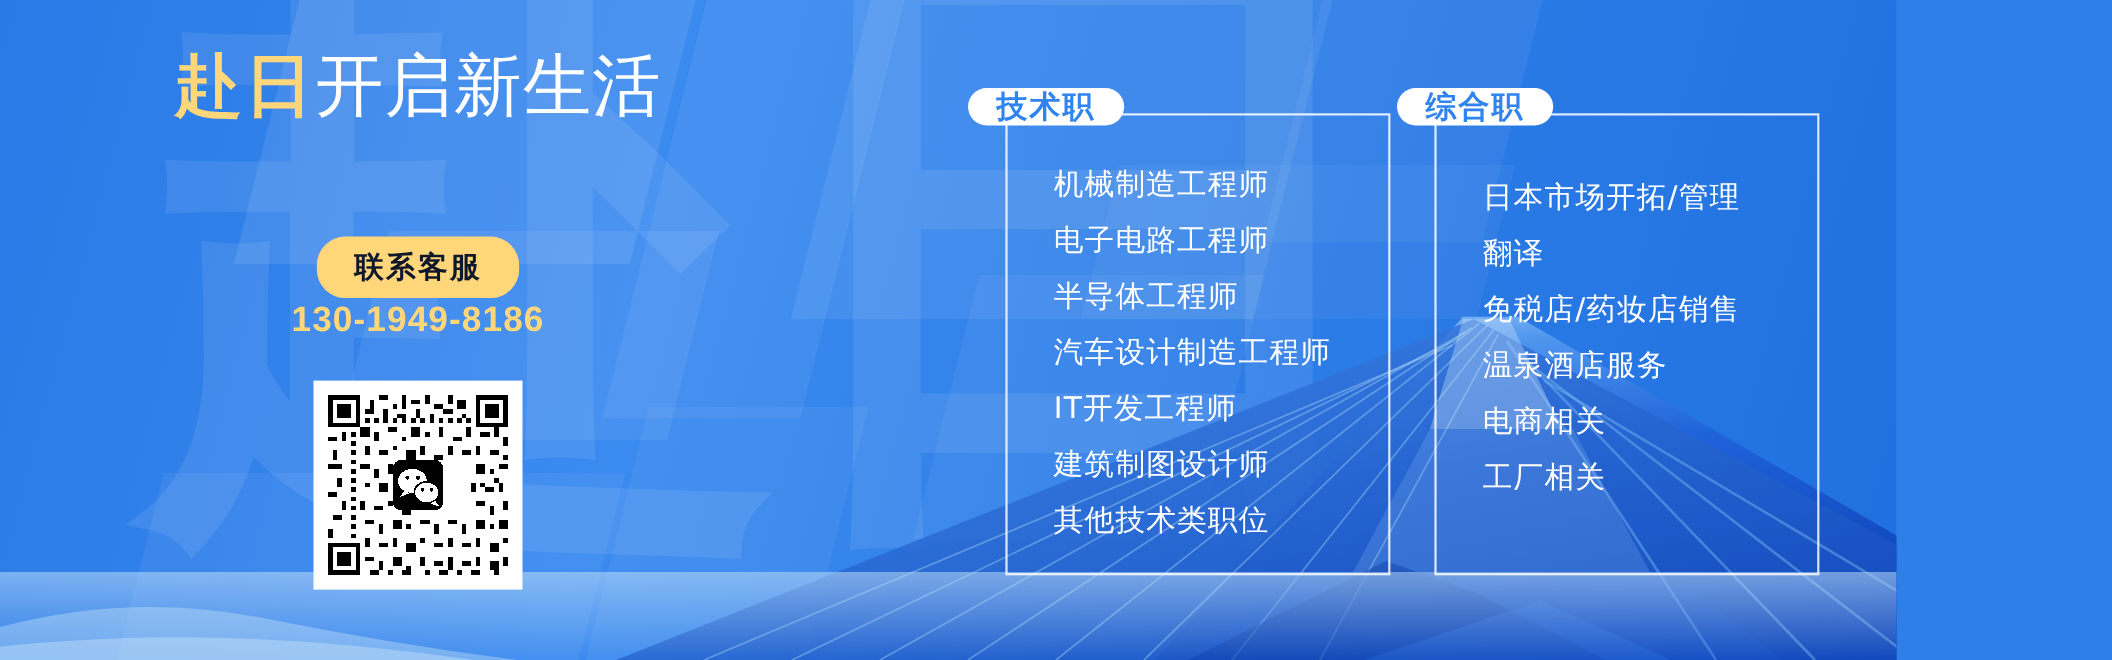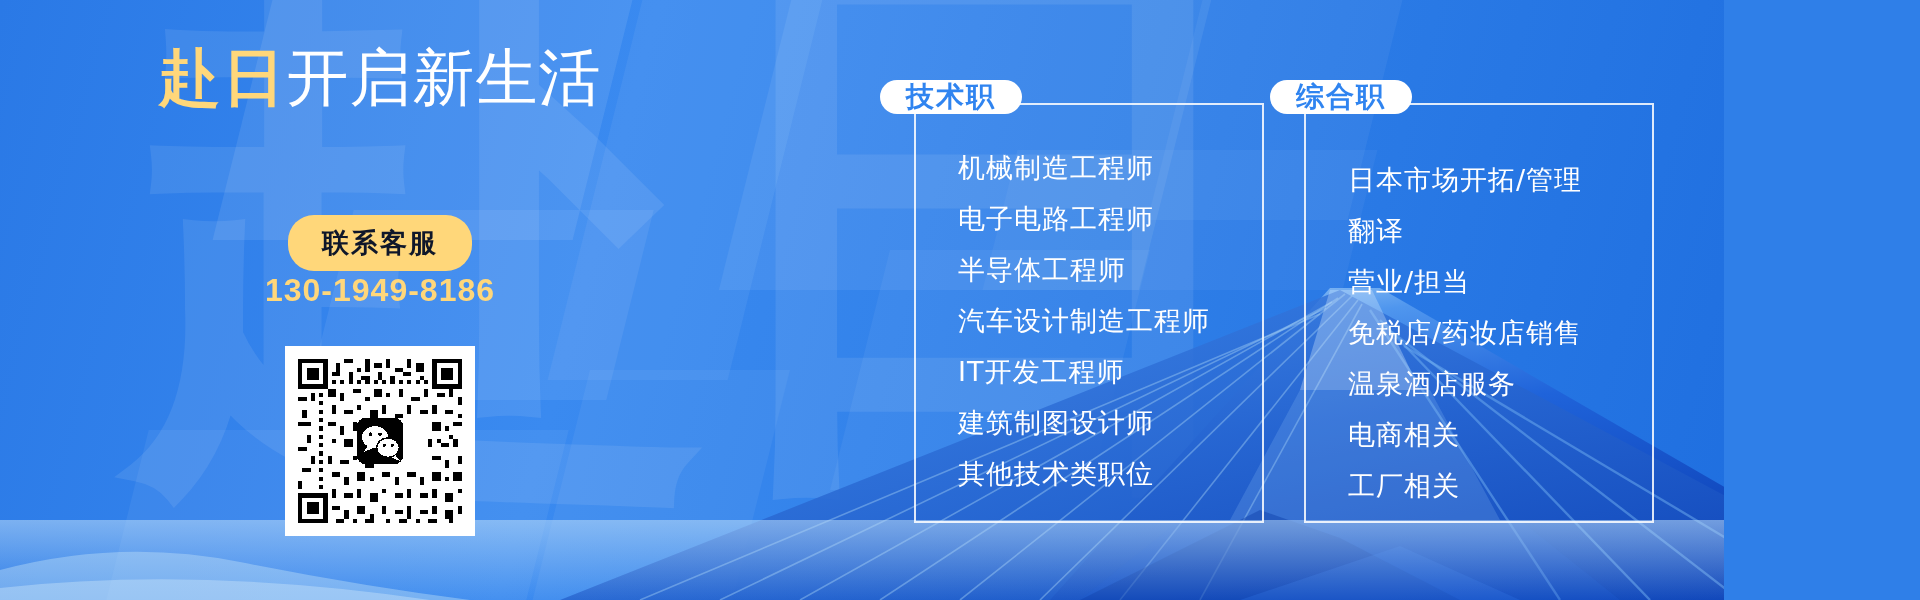--- a/index.html
+++ b/index.html
@@ -364,21 +364,20 @@
       <li>其他技术类职位</li>
     </ul>
   </div>
 
   <div class="panel" id="panel-general">
     <div class="panel-box"></div>
     <div class="badge">综合职</div>
     <ul class="job-list">
       <li>日本市场开拓/管理</li>
       <li>翻译</li>
-      <li>营业/担当</li>
       <li>免税店/药妆店销售</li>
       <li>温泉酒店服务</li>
       <li>电商相关</li>
       <li>工厂相关</li>
     </ul>
   </div>
 
 </div>
 
 </body></html>

